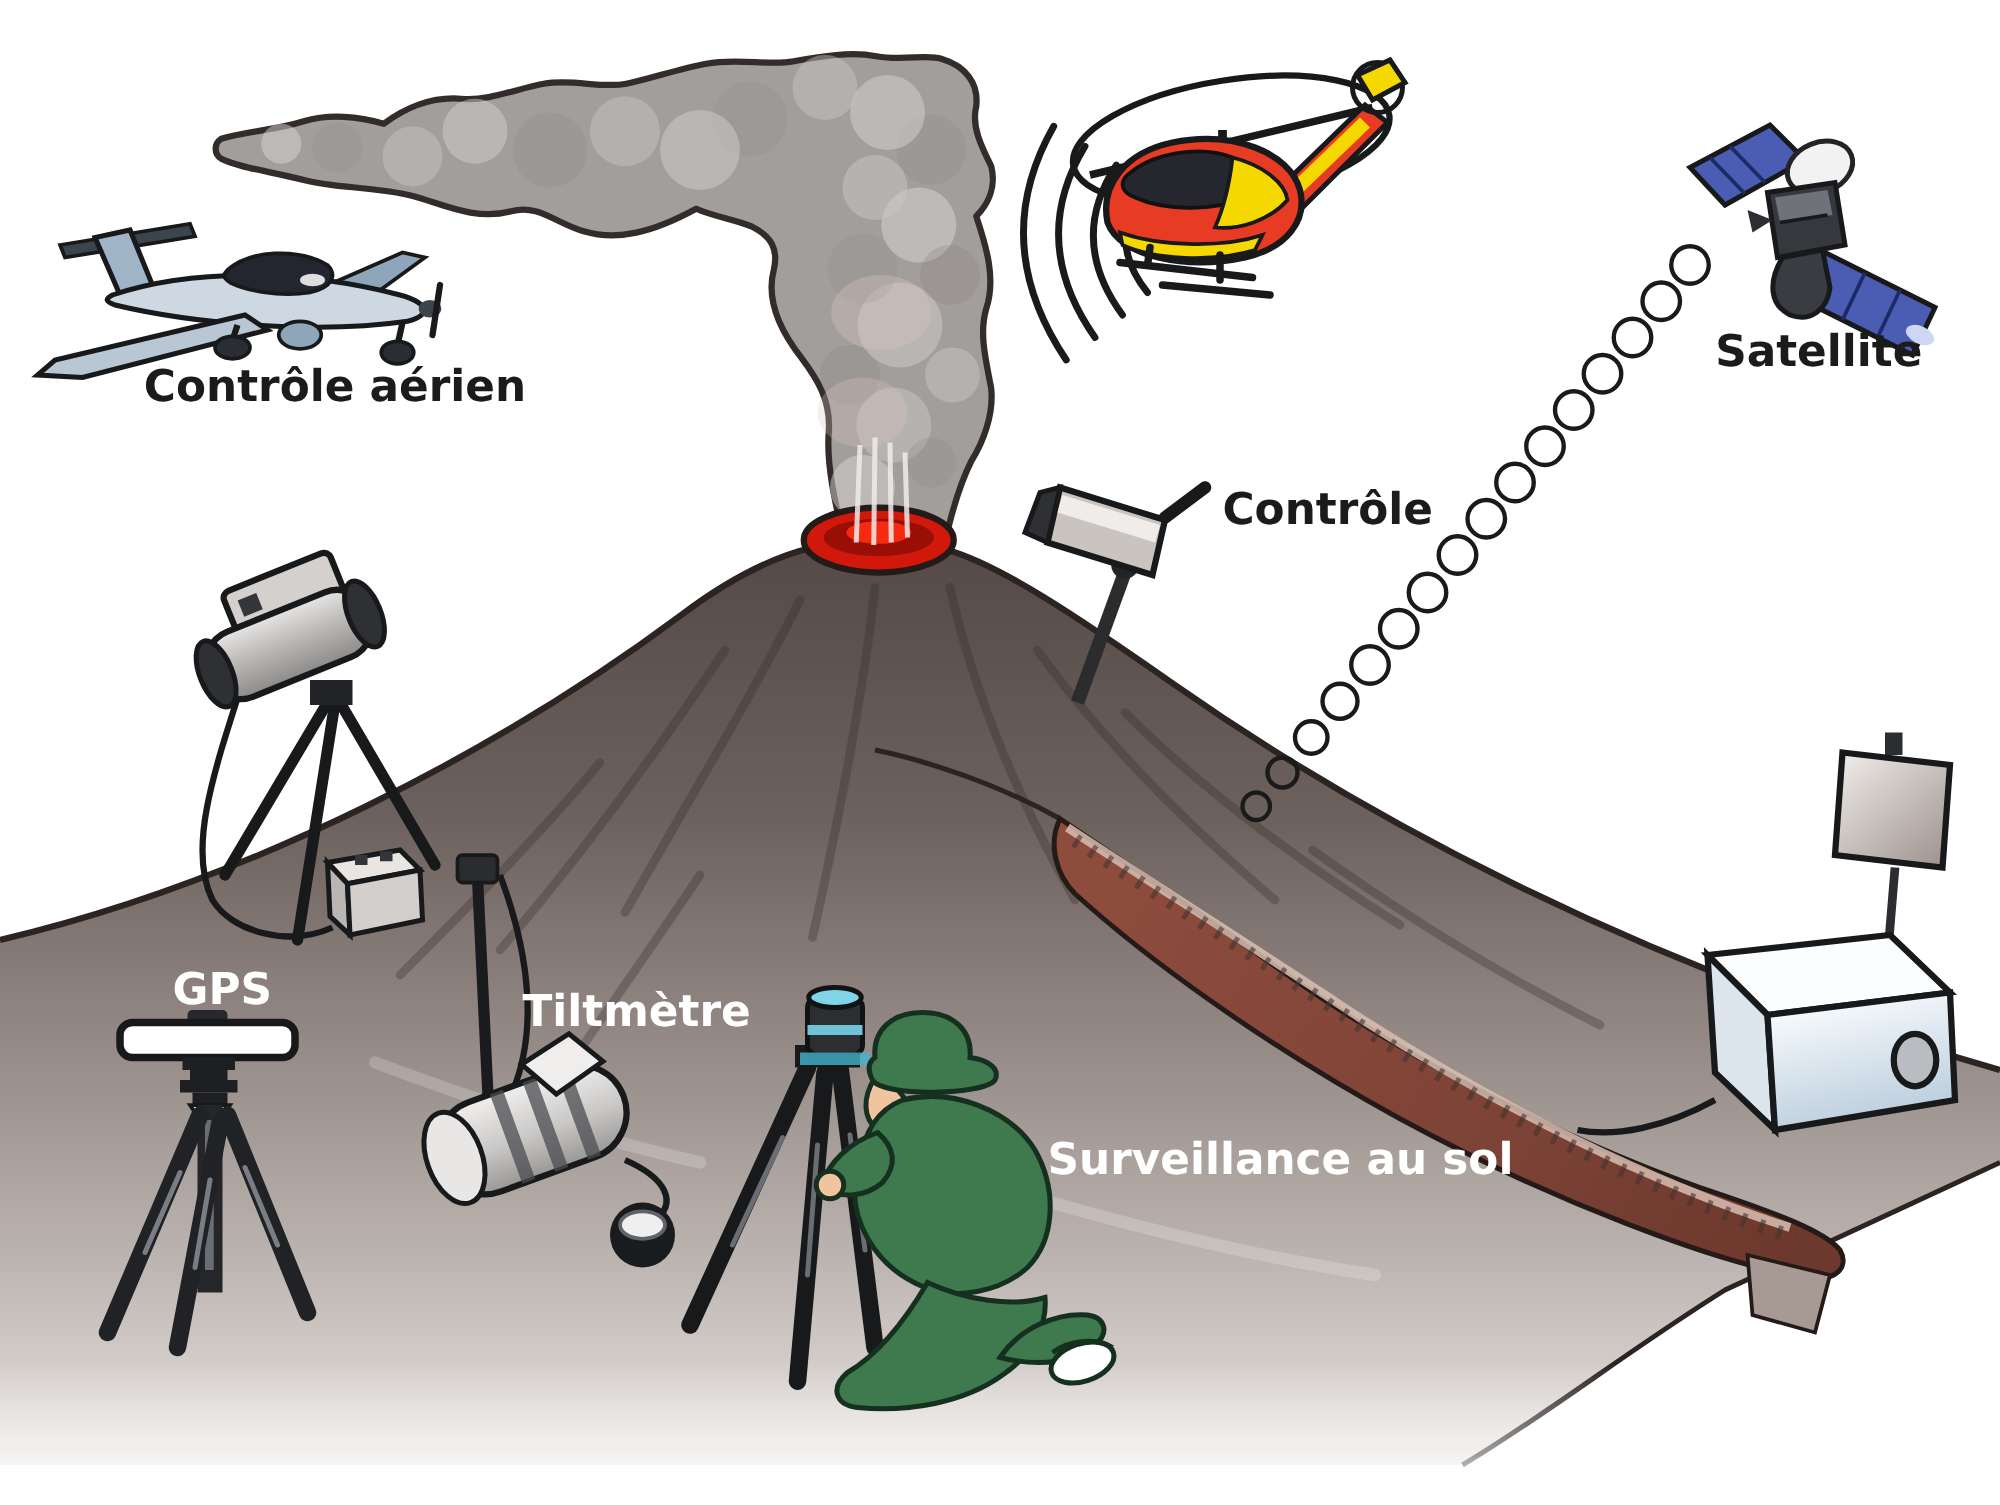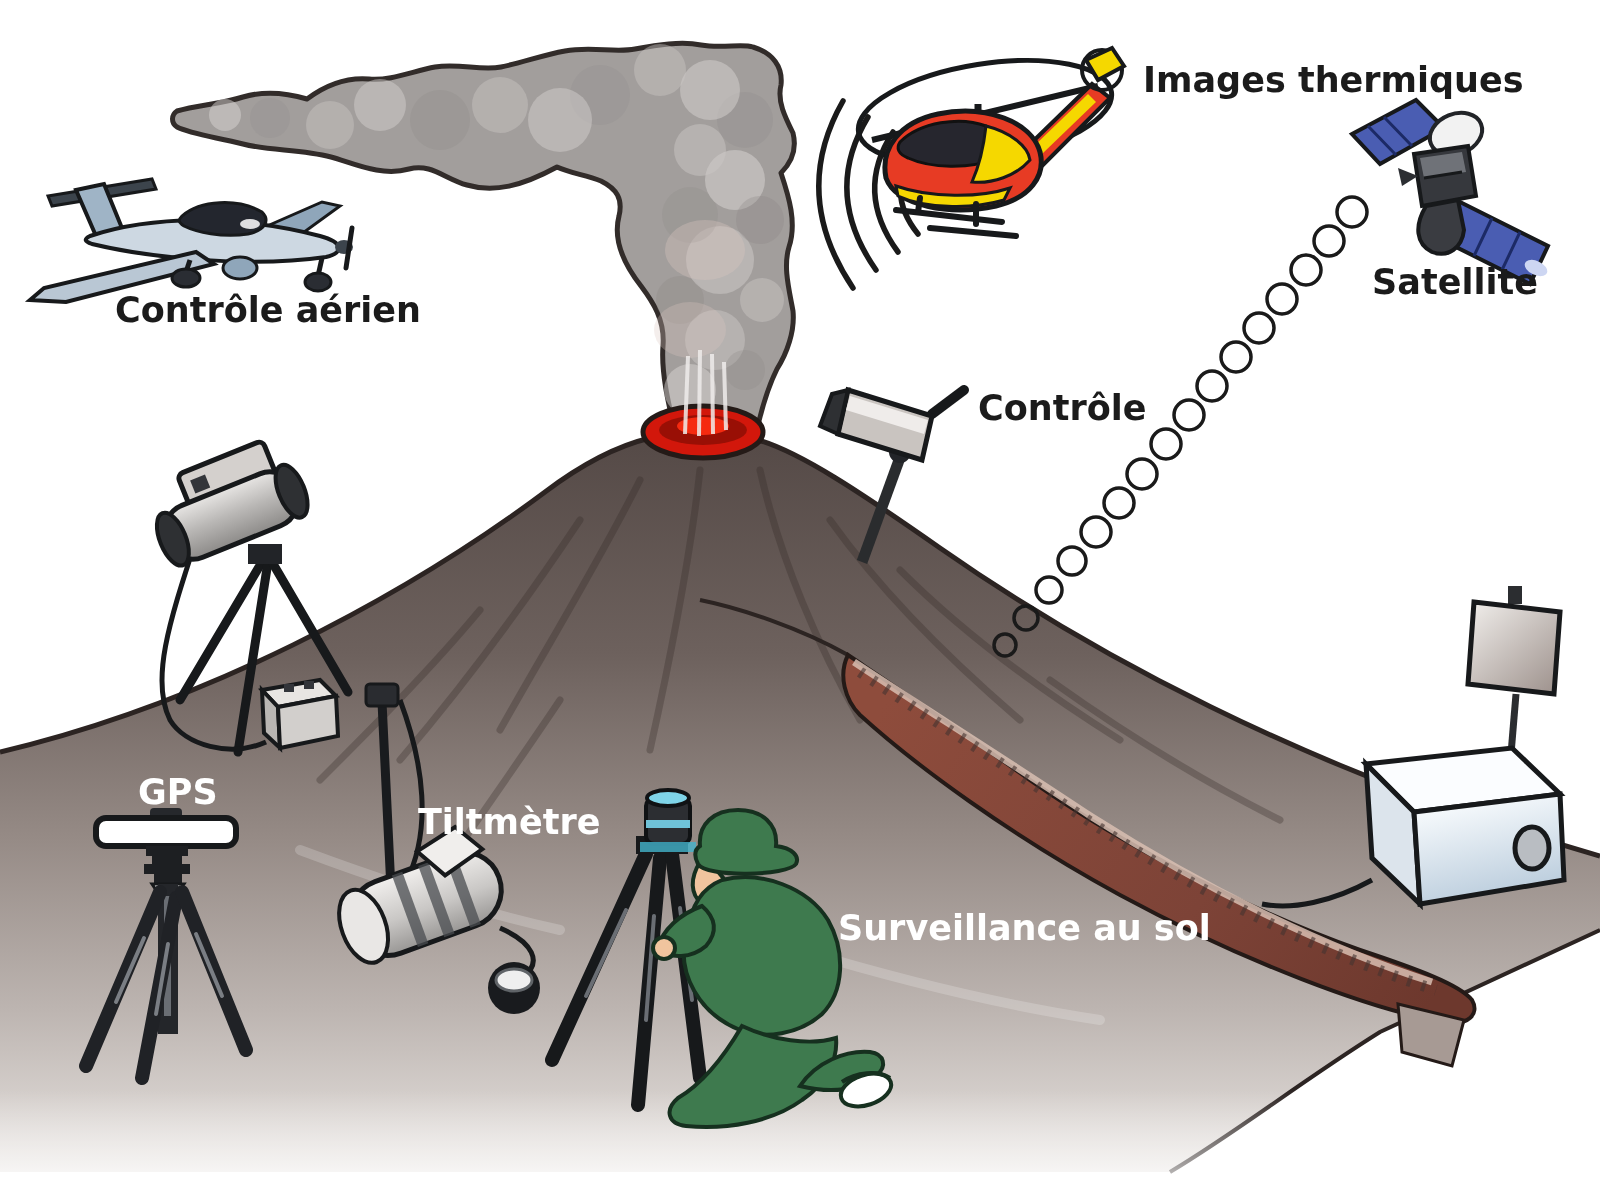--- a/index.html
+++ b/index.html
@@ -351,26 +351,25 @@
     </g>
   </g>
 </svg>
 
 
 <div class="lbl center" style="left:268px;top:290px;">Contrôle aérien</div>
 
 <div class="lbl center twoline" style="left:400px;top:388px;">
 </div>
 
-<div class="lbl" style="left:1143px;top:60px;">Images thermiques</div>
 
 <div class="lbl center" style="left:1455px;top:262px;">Satellite</div>
 
 <div class="lbl" style="left:978px;top:388px;">Contrôle</div>
 
 
 <div class="lbl white" style="left:118px;top:772px;margin-left:20px;">GPS</div>
 
-<div class="lbl white" style="left:418px;top:790px;margin-top:12px;">Tiltmètre</div>
+<div class="lbl white" style="left:418px;top:790px;">Tiltmètre</div>
 
 <div class="lbl white" style="left:838px;top:908px;">Surveillance au sol</div>
 
 </div>
 
 </body></html>

